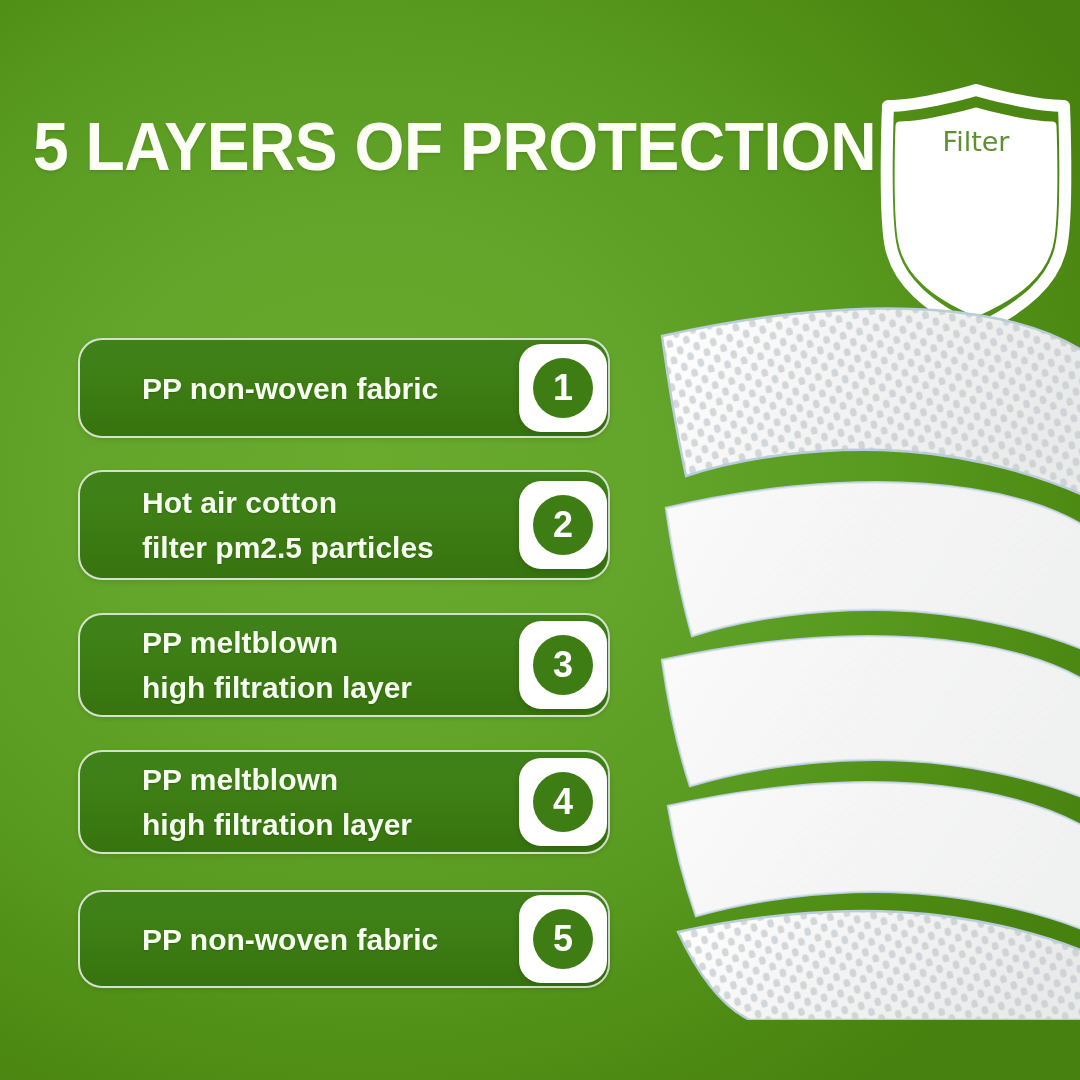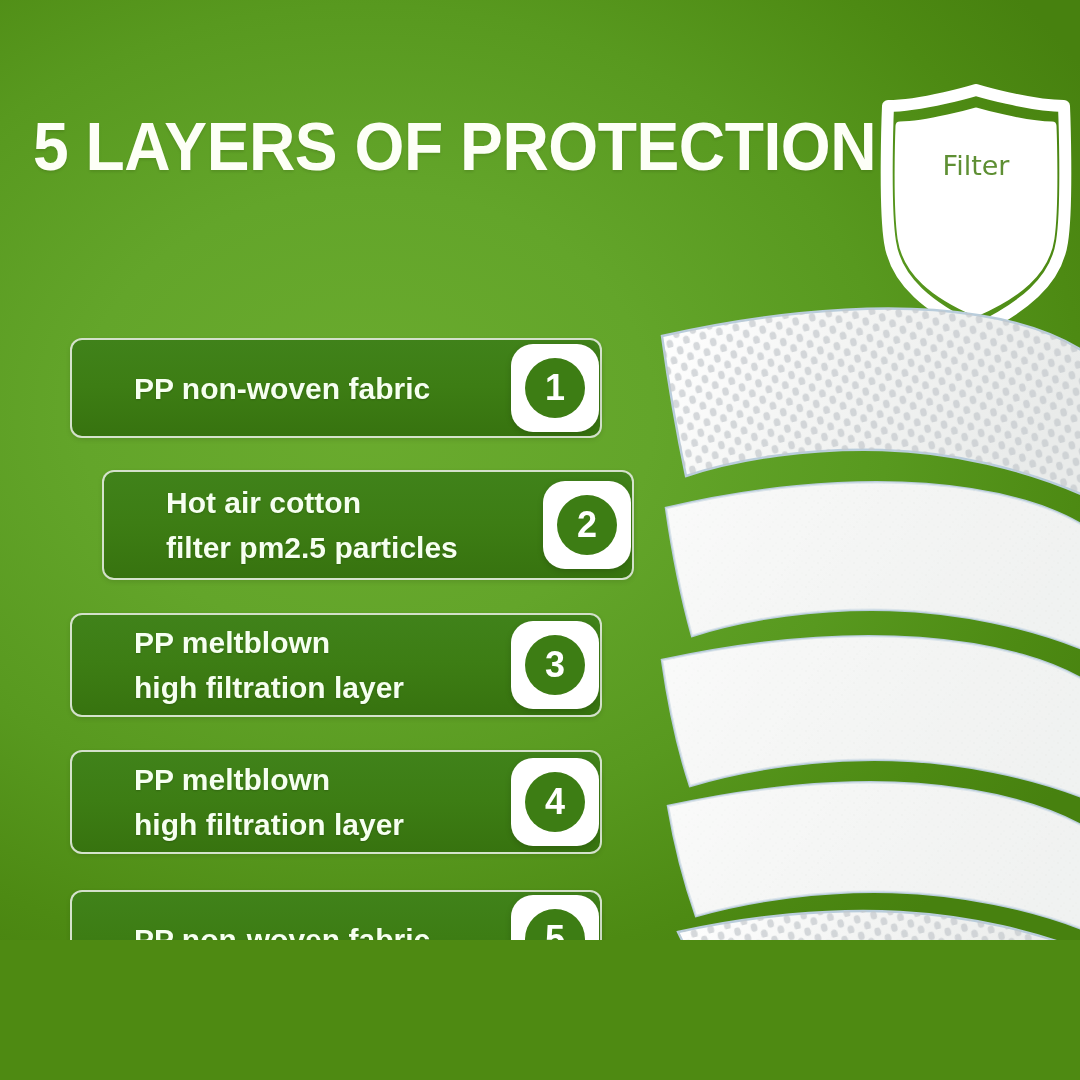--- a/index.html
+++ b/index.html
@@ -3,21 +3,21 @@
 <meta charset="utf-8">
 <title>5 Layers of Protection</title>
 <style>
   html,body{margin:0;padding:0;}
   body{
     width:1080px;height:1080px;overflow:hidden;
     font-family:"Liberation Sans","DejaVu Sans",sans-serif;
     background:#4e8a12;
   }
   #poster{
-    position:relative;width:1080px;height:940px;overflow:hidden;
+    position:relative;width:1080px;height:1080px;overflow:hidden;
     background:
       radial-gradient(ellipse 78% 70% at 34% 44%, #6aab2e 0%, #63a52a 34%, #58991f 62%, #4d8a13 85%, #47810f 100%);
   }
   
   #title{
     position:absolute;left:33px;top:112px;width:860px;
     font-size:69px;line-height:1;font-weight:700;color:#fdfff7;
     letter-spacing:-0.5px;
     font-family:"Liberation Sans","DejaVu Sans",sans-serif;
     transform:scaleX(0.93);transform-origin:left center;
@@ -25,28 +25,28 @@
     white-space:nowrap;
   }
   
   #shield{position:absolute;left:872px;top:84px;width:208px;height:250px;}
   #shield svg{display:block;width:100%;height:100%;}
   #shield .shield-txt{
     position:absolute;left:0;top:40px;width:208px;text-align:center;
     color:#5e8f33;font-size:27px;line-height:1.34;font-weight:400;
     font-family:"DejaVu Sans","Liberation Sans",sans-serif;
   }
-  #shield .shield-txt span{display:block;margin-top:24px;}
+  #shield .shield-txt span{display:block;}
   
   #stack{position:absolute;left:600px;top:260px;width:490px;height:760px;}
   #stack svg{display:block;width:100%;height:100%;}
   
   .pill{
-    position:absolute;left:70px;width:532px;
-    border-radius:12px;
+    position:absolute;left:78px;width:532px;
+    border-radius:24px;
     background:linear-gradient(180deg,#40821a 0%,#3d7d14 48%,#37730f 100%);
     border:2px solid rgba(255,255,255,.78);
     box-sizing:border-box;
     box-shadow:0 2px 5px rgba(0,0,0,.10);
   }
   .pill-text{
     position:absolute;left:62px;top:50%;transform:translateY(-50%);
     color:#f6fff0;font-weight:700;font-size:30px;line-height:1.50;
     text-shadow:0 1px 2px rgba(0,0,0,.18);
     white-space:pre-line;
@@ -60,21 +60,21 @@
     display:flex;align-items:center;justify-content:center;
   }
   .badge-circle{
     width:60px;height:60px;border-radius:50%;
     background:#3d7d14;
     display:flex;align-items:center;justify-content:center;
     color:#ffffff;font-weight:700;font-size:36px;line-height:1;
     font-family:"Liberation Sans","DejaVu Sans",sans-serif;
   }
   #p0{top:338px;height:100px;}
-  #p1{top:470px;height:110px;margin-left:32px;}
+  #p1{top:470px;height:110px;}
   #p2{top:613px;height:104px;}
   #p3{top:750px;height:104px;}
   #p4{top:890px;height:98px;}
 </style>
 </head>
 <body>
 
 <div id="poster">
 
   <div id="title">5 LAYERS OF PROTECTION</div>

